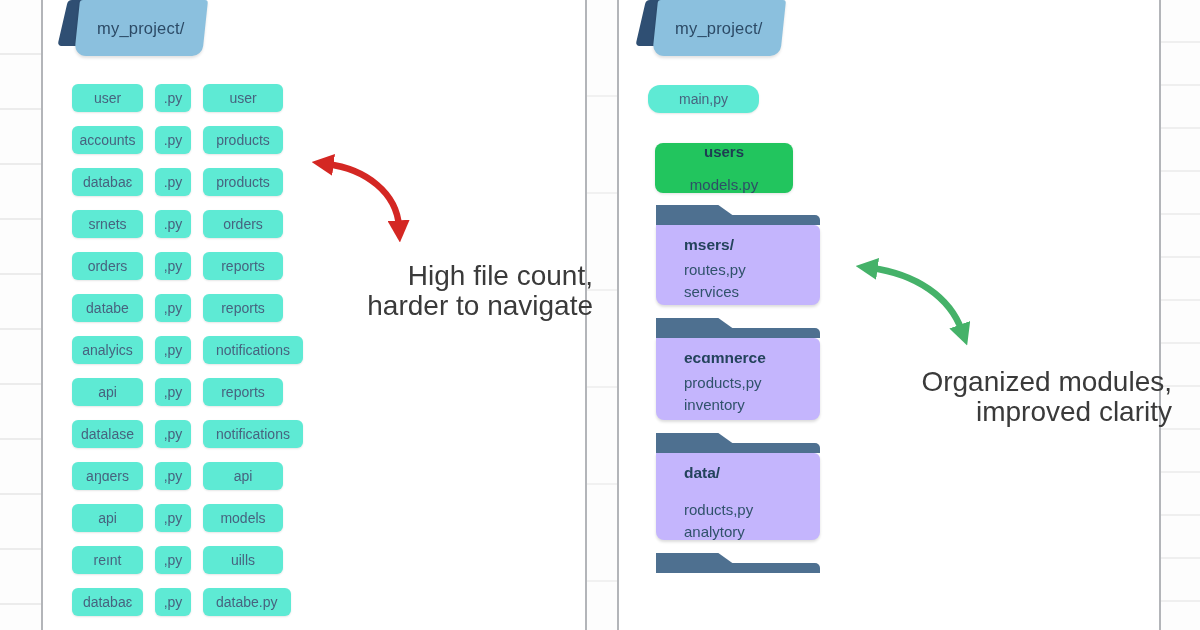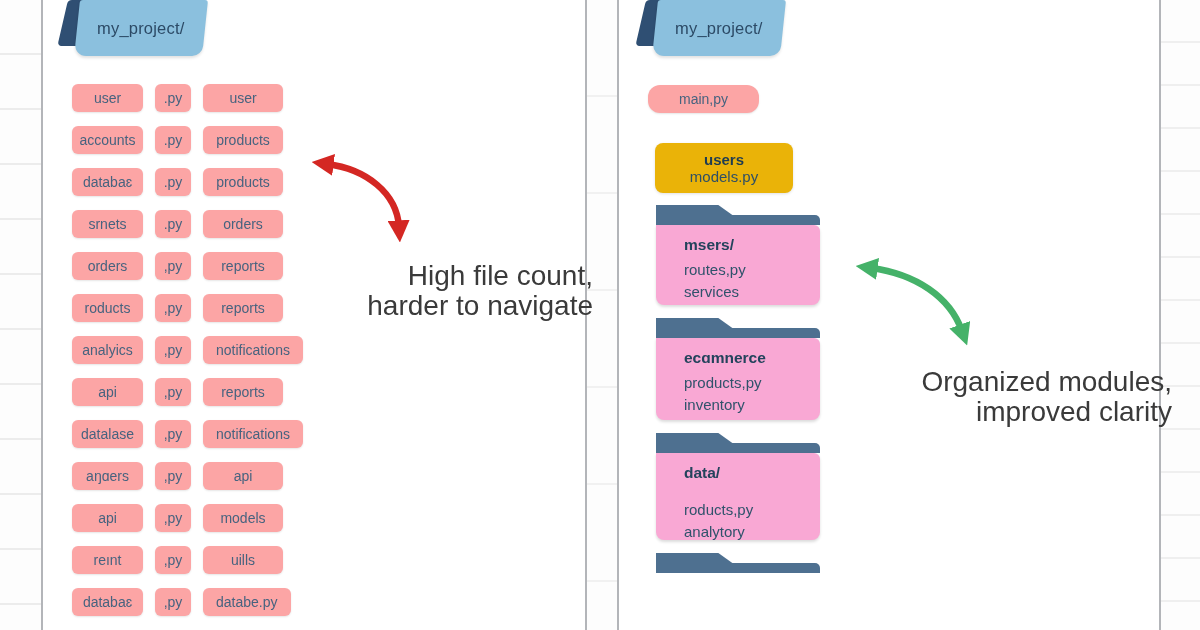--- a/index.html
+++ b/index.html
@@ -23,44 +23,44 @@
   .proj-tab .back{position:absolute;left:0;top:0;width:34px;height:46px;background:#2f4f73;
     transform:skewX(-13deg);transform-origin:top left;border-radius:4px 0 0 4px;}
   .proj-tab .front{position:absolute;left:12px;top:0;width:128px;height:56px;background:#8bc0de;
     transform:skewX(-6deg);transform-origin:top left;border-radius:3px 3px 10px 12px;
     display:flex;align-items:center;justify-content:center;box-shadow:0 2px 3px rgba(0,0,0,.12);}
   .proj-tab .front span{transform:skewX(6deg);color:#2c4a66;font-size:16.5px;letter-spacing:.2px;}
 
   
   .file-list{position:absolute;left:29px;top:84px;display:flex;flex-direction:column;gap:14px;}
   .file-row{display:flex;gap:12px;}
-  .pill{height:28px;background:#fca5a5;border-radius:6px;display:inline-flex;align-items:center;
+  .pill{height:28px;background:#5eead4;border-radius:6px;display:inline-flex;align-items:center;
     justify-content:center;color:#47637f;font-size:14px;box-shadow:0 1px 2px rgba(0,0,0,.10);}
   .pill.c1{width:71px;}
   .pill.c2{width:36px;}
   .pill.c3{min-width:54px;padding:0 13px;}
 
   
   .annotation{position:absolute;text-align:right;color:#3a3a3a;font-size:28px;line-height:30px;}
   #left-annotation{left:238px;top:261px;width:312px;}
   #right-annotation{left:243px;top:367px;width:312px;}
 
   
   #main-pill{position:absolute;left:31px;top:85px;width:85px;border-radius:12px;}
-  .module-card{position:absolute;left:38px;top:143px;width:138px;height:50px;background:#eab308;
-    border-radius:8px;display:flex;flex-direction:column;align-items:center;justify-content:center;
+  .module-card{position:absolute;left:38px;top:143px;width:138px;height:50px;background:#22c55e;
+    border-radius:8px;display:flex;flex-direction:column;align-items:center;justify-content:space-between;
     box-shadow:0 1px 3px rgba(0,0,0,.12);}
   .module-card .t{font-weight:700;font-size:15px;color:#1e3c52;}
   .module-card .s{font-size:15px;color:#2e4f66;}
 
   .folder{position:absolute;left:39px;width:164px;}
   .folder .ftab{position:absolute;left:0;top:0;width:82px;height:14px;background:#4e7090;
     clip-path:polygon(0 0,76% 0,100% 100%,0 100%);}
   .folder .fbar{position:absolute;left:0;right:0;top:10px;height:10px;background:#4e7090;border-radius:0 5px 0 0;}
-  .folder .fbody{position:absolute;left:0;right:0;top:20px;bottom:0;background:#f9a8d4;
+  .folder .fbody{position:absolute;left:0;right:0;top:20px;bottom:0;background:#c4b5fd;
     border-radius:0 6px 8px 8px;box-sizing:border-box;padding:11px 20px 0 28px;
     box-shadow:0 2px 3px rgba(0,0,0,.14);overflow:hidden;}
   .folder .ftitle{font-weight:700;font-size:15.5px;color:#24435c;margin-bottom:5px;}
   .folder .fline{font-size:15px;line-height:22px;color:#30526b;}
   #folder-2{top:205px;height:100px;}
   #folder-3{top:318px;height:102px;}
   #folder-4{top:433px;height:107px;}
   #folder-4 .ftitle{margin-bottom:17px;}
   #folder-5{top:553px;height:77px;}
   #folder-5 .fbody{border-radius:0 6px 0 0;}
@@ -104,21 +104,21 @@
         <span class="pill c1">srnets</span>
         <span class="pill c2">.py</span>
         <span class="pill c3">orders</span>
       </div>
     <div class="file-row">
         <span class="pill c1">orders</span>
         <span class="pill c2">,py</span>
         <span class="pill c3">reports</span>
       </div>
     <div class="file-row">
-        <span class="pill c1">roducts</span>
+        <span class="pill c1">databe</span>
         <span class="pill c2">,py</span>
         <span class="pill c3">reports</span>
       </div>
     <div class="file-row">
         <span class="pill c1">analyics</span>
         <span class="pill c2">,py</span>
         <span class="pill c3">notifications</span>
       </div>
     <div class="file-row">
         <span class="pill c1">api</span>

